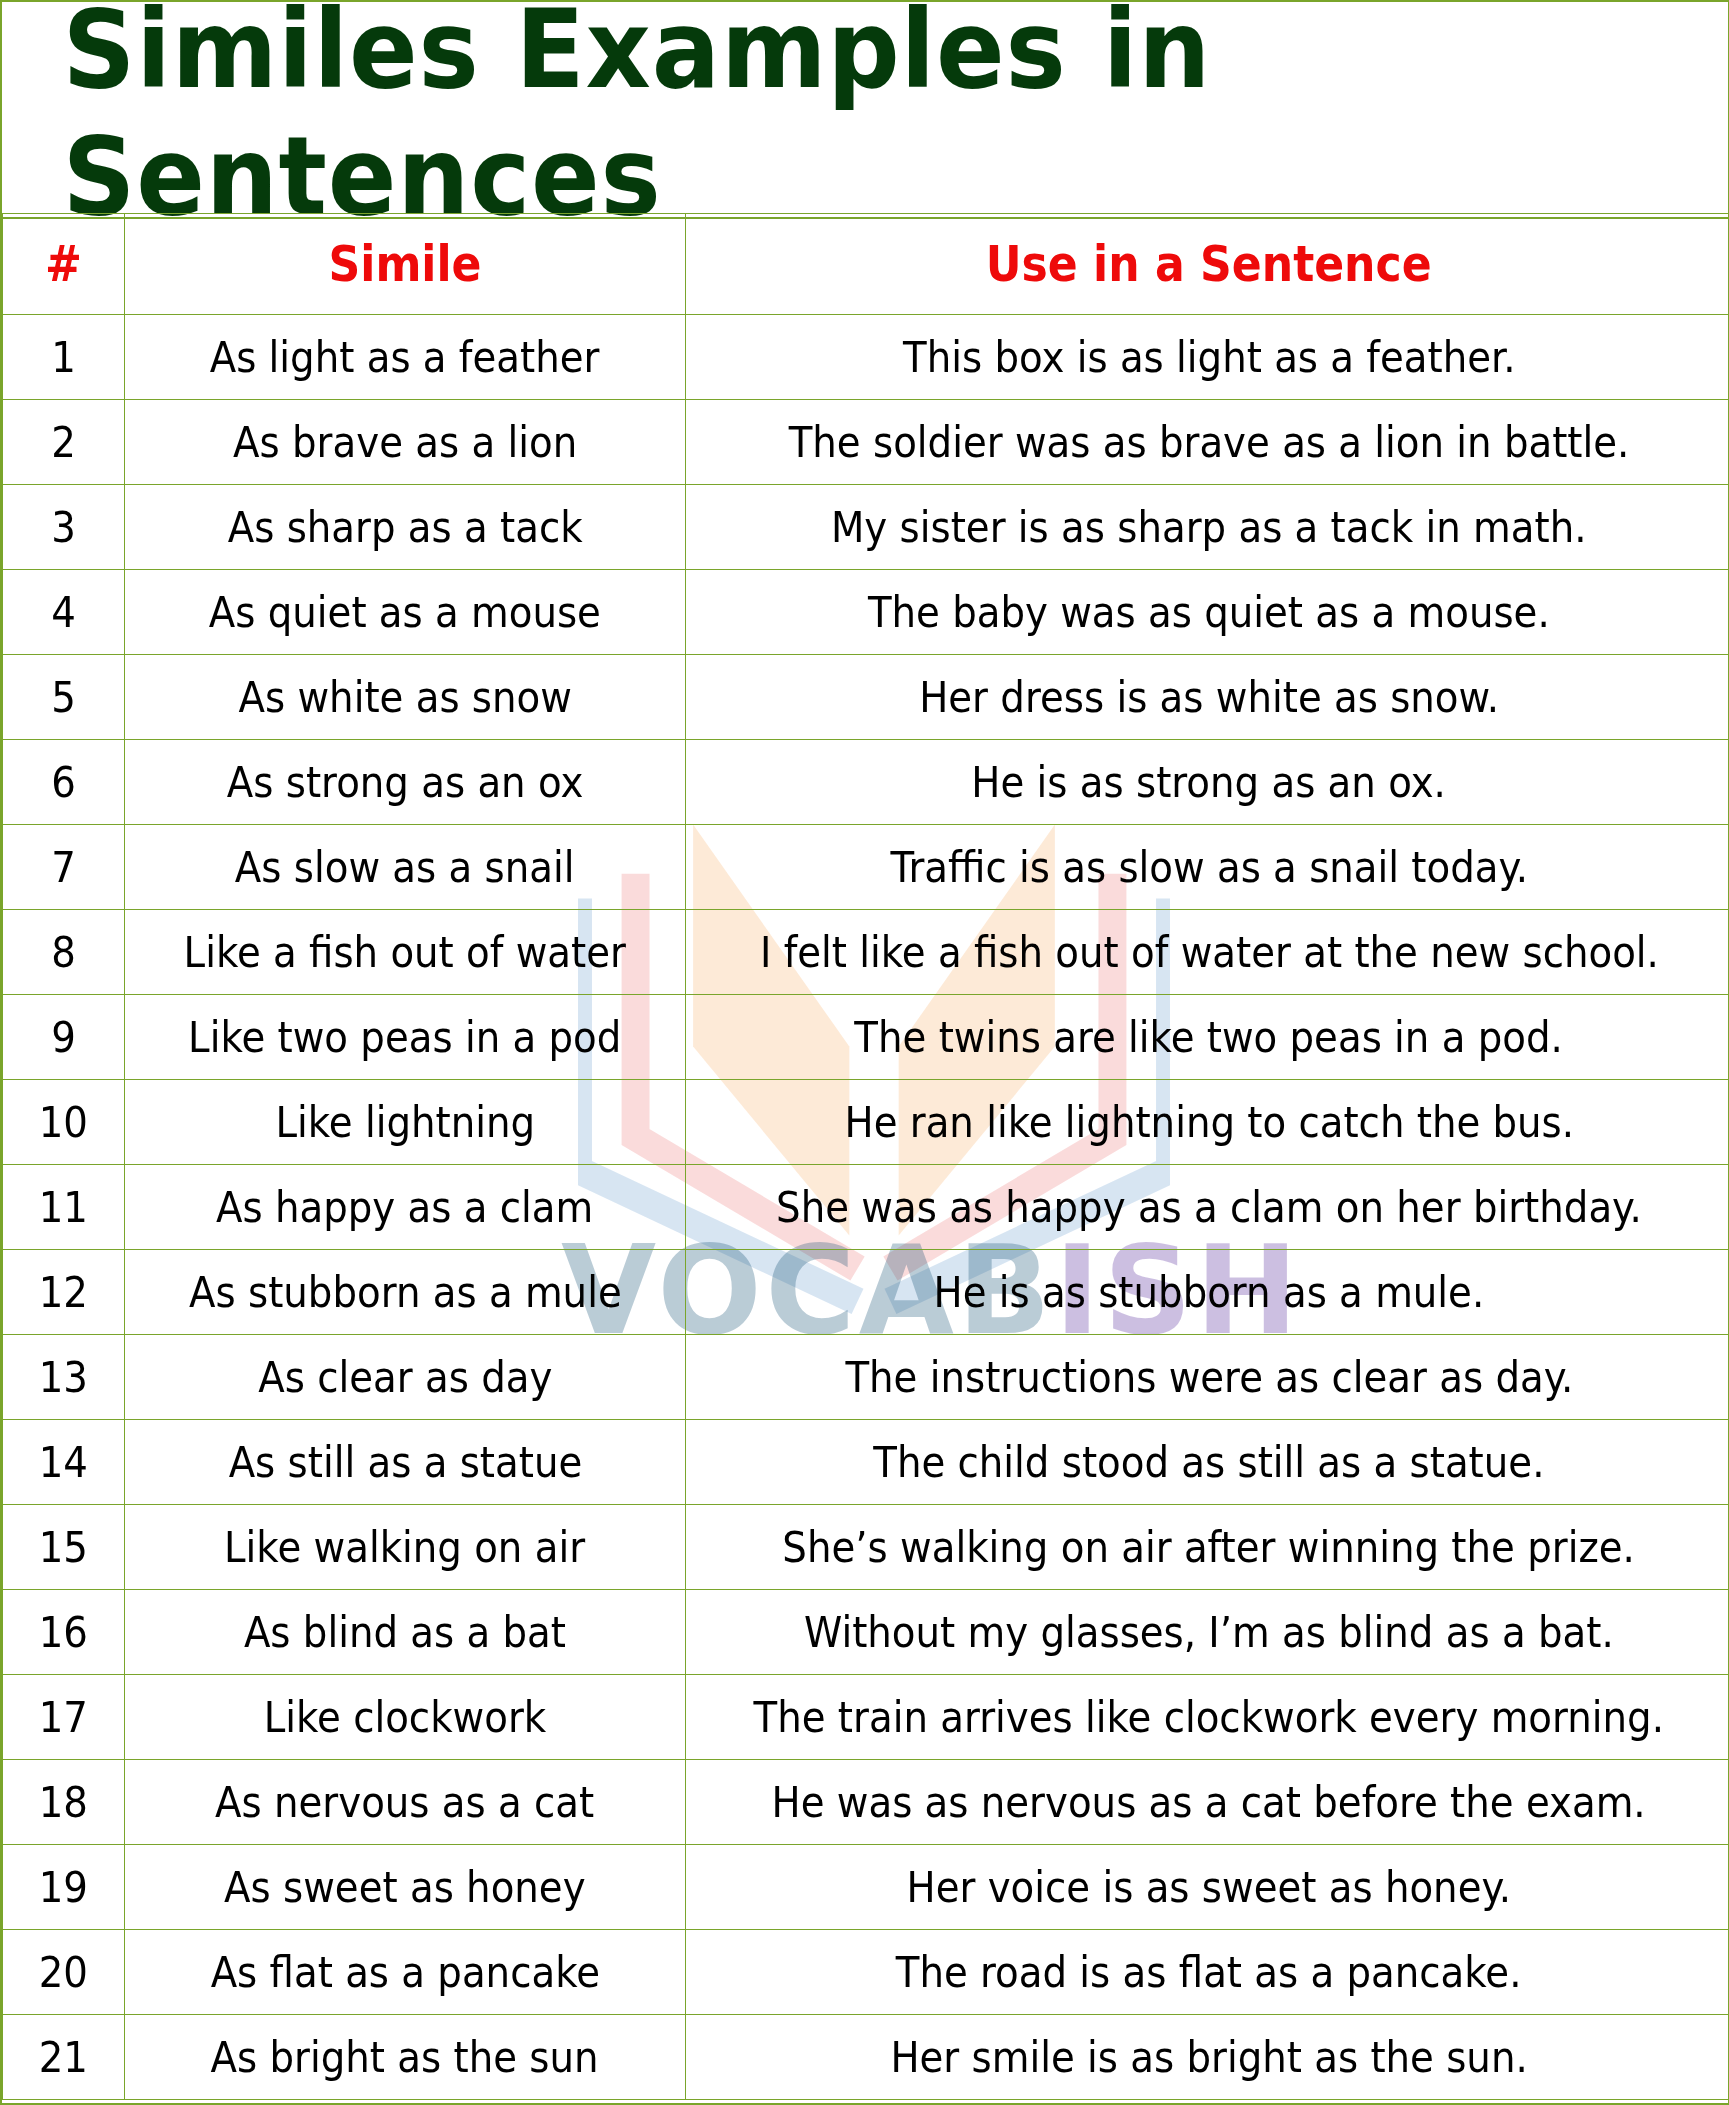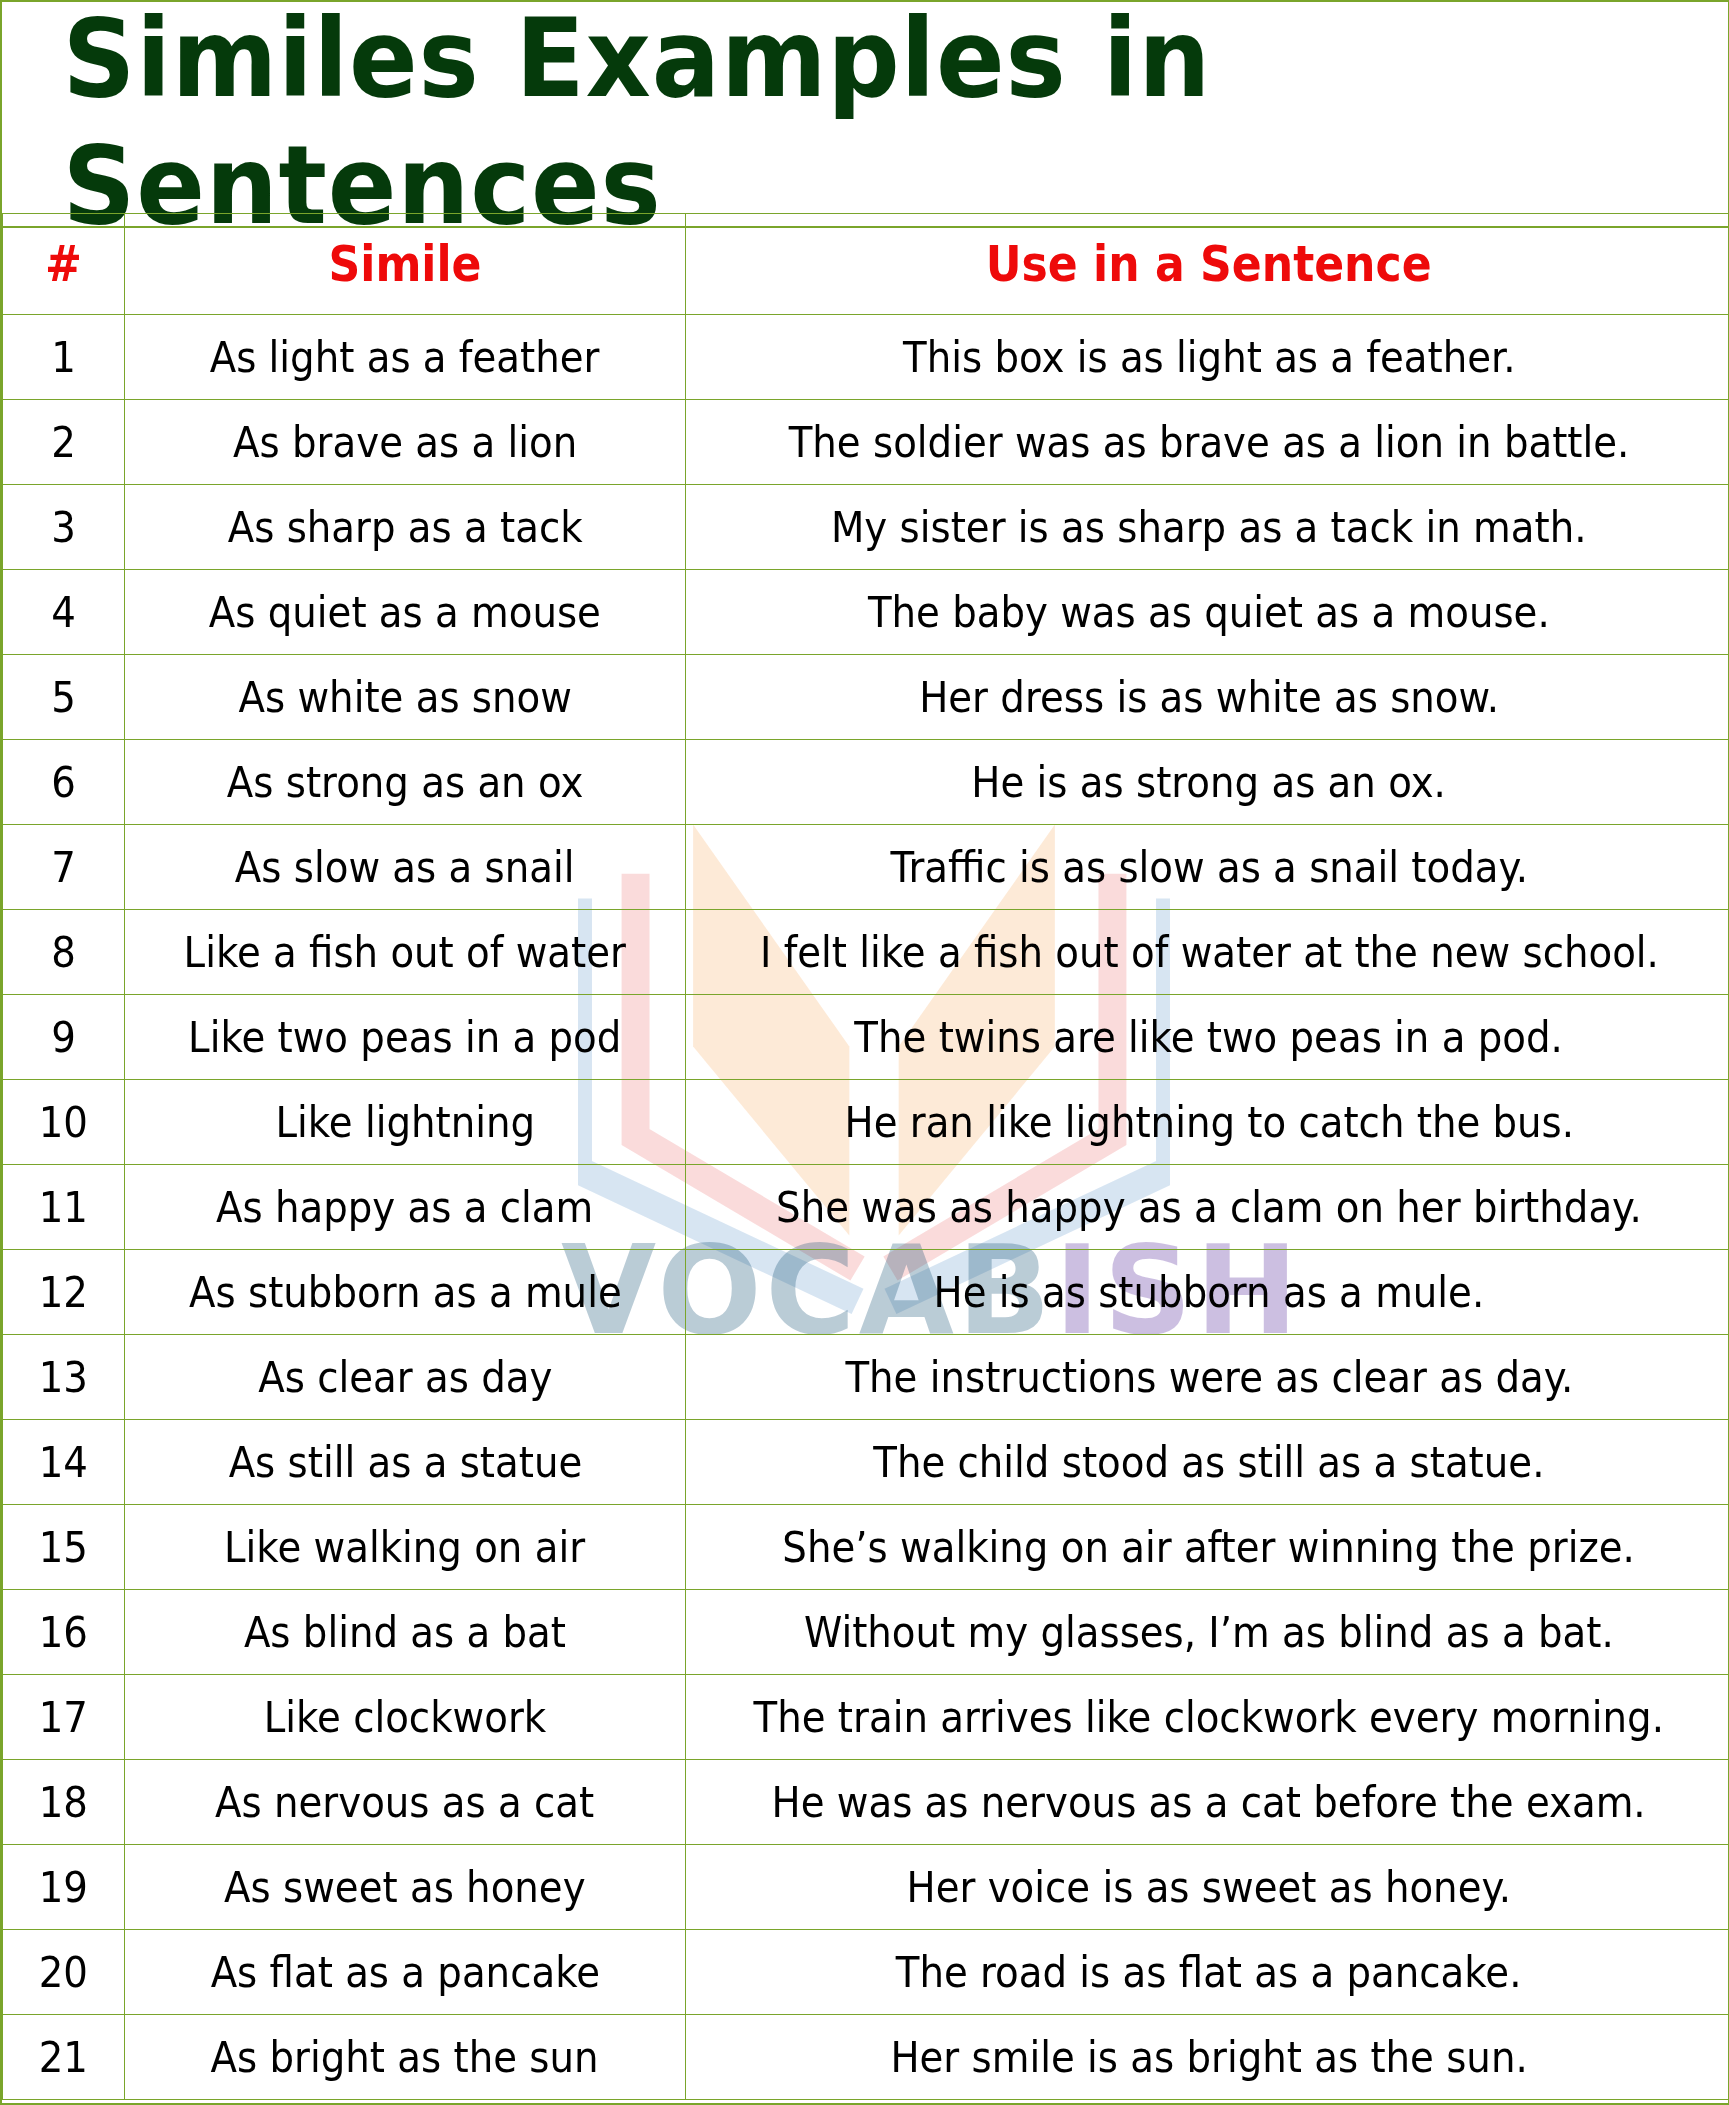--- a/index.html
+++ b/index.html
@@ -1,20 +1,20 @@
 <!DOCTYPE html>
 <html style="font-size:13px"><head>
 <meta charset="utf-8">
 <style>
   html, body { margin: 0; padding: 0; background: #ffffff; }
   body { width: 1730px; height: 2105px; position: relative; overflow: hidden;
          font-family: "Liberation Sans", "DejaVu Sans", sans-serif; color: #000; }
   .sheet { position: absolute; left: 0; top: 0; width: 1730px; height: 2105px;
            box-sizing: border-box; border: 2.5px solid #7aa52b; }
-  .title { position: absolute; left: 0; top: 15px; width: 100%; height: 211px;
+  .title { position: absolute; left: 0; top: 6px; width: 100%; height: 211px;
            display: flex; align-items: center; justify-content: flex-end;
            border-bottom: 2.5px solid #7aa52b; box-sizing: border-box; }
   .title h1 { margin: 0; font-size: 109px; font-weight: bold; color: #053a0b;
               letter-spacing: 0.8px; font-family: "DejaVu Sans", sans-serif; transform: scaleX(0.93); }
   table { position: absolute; left: 0; top: 211px; width: 1730px; border-collapse: collapse;
           table-layout: fixed; }
   col.c1 { width: 122px; } col.c2 { width: 561px; } col.c3 { width: 1047px; }
   th, td { border: 1.6px solid #7aa52b; text-align: center; padding: 0; white-space: nowrap; }
   th { height: 100px; color: #ee0a0a; font-size: 49px; font-weight: bold;
        font-family: "DejaVu Sans", sans-serif; }

